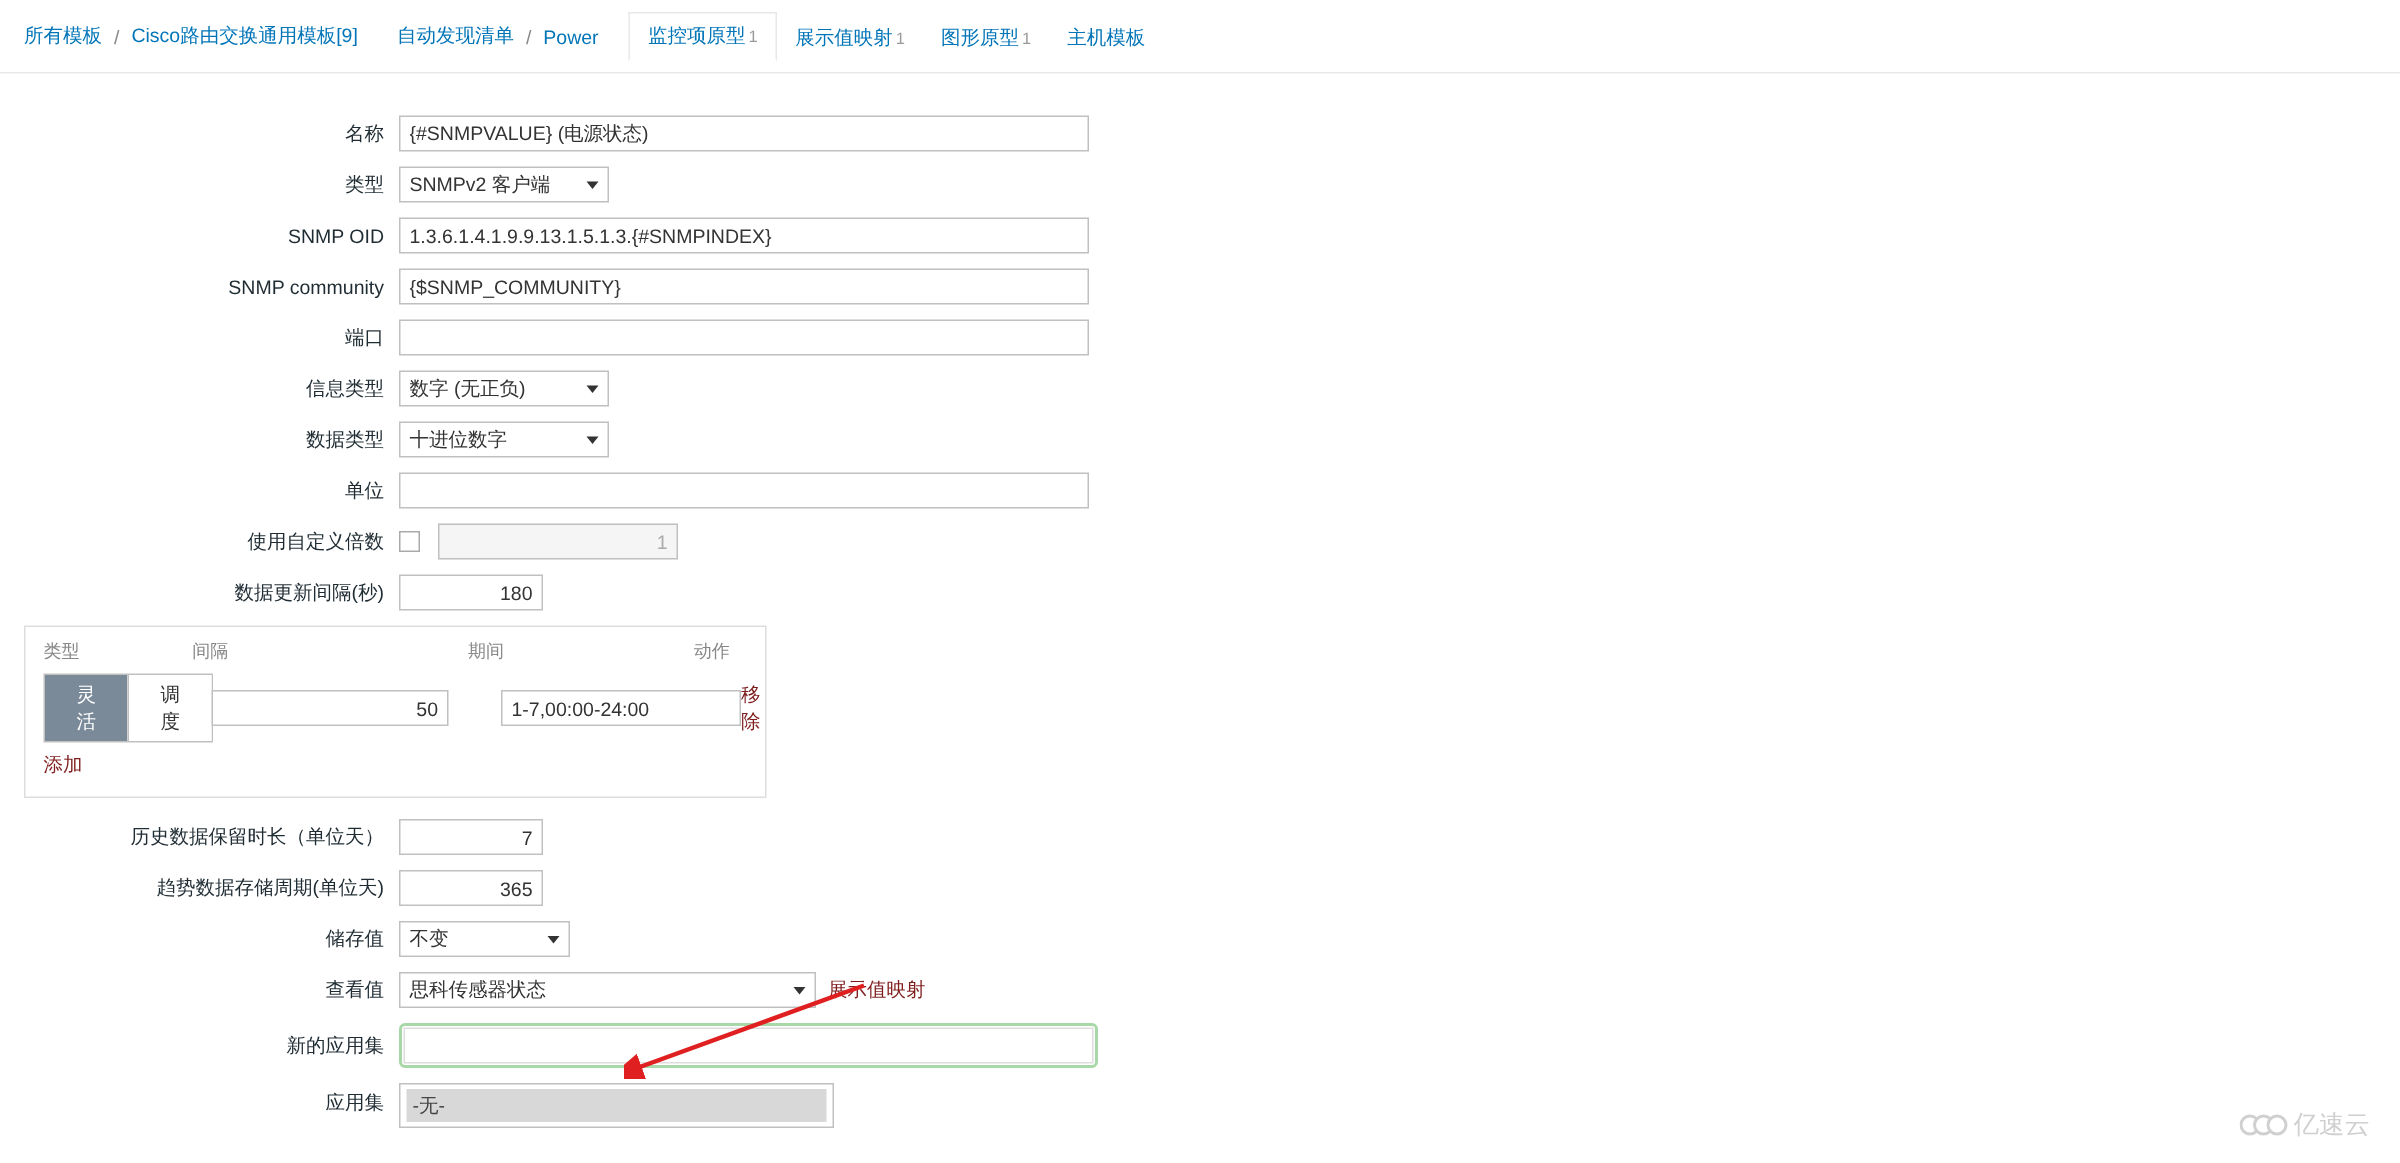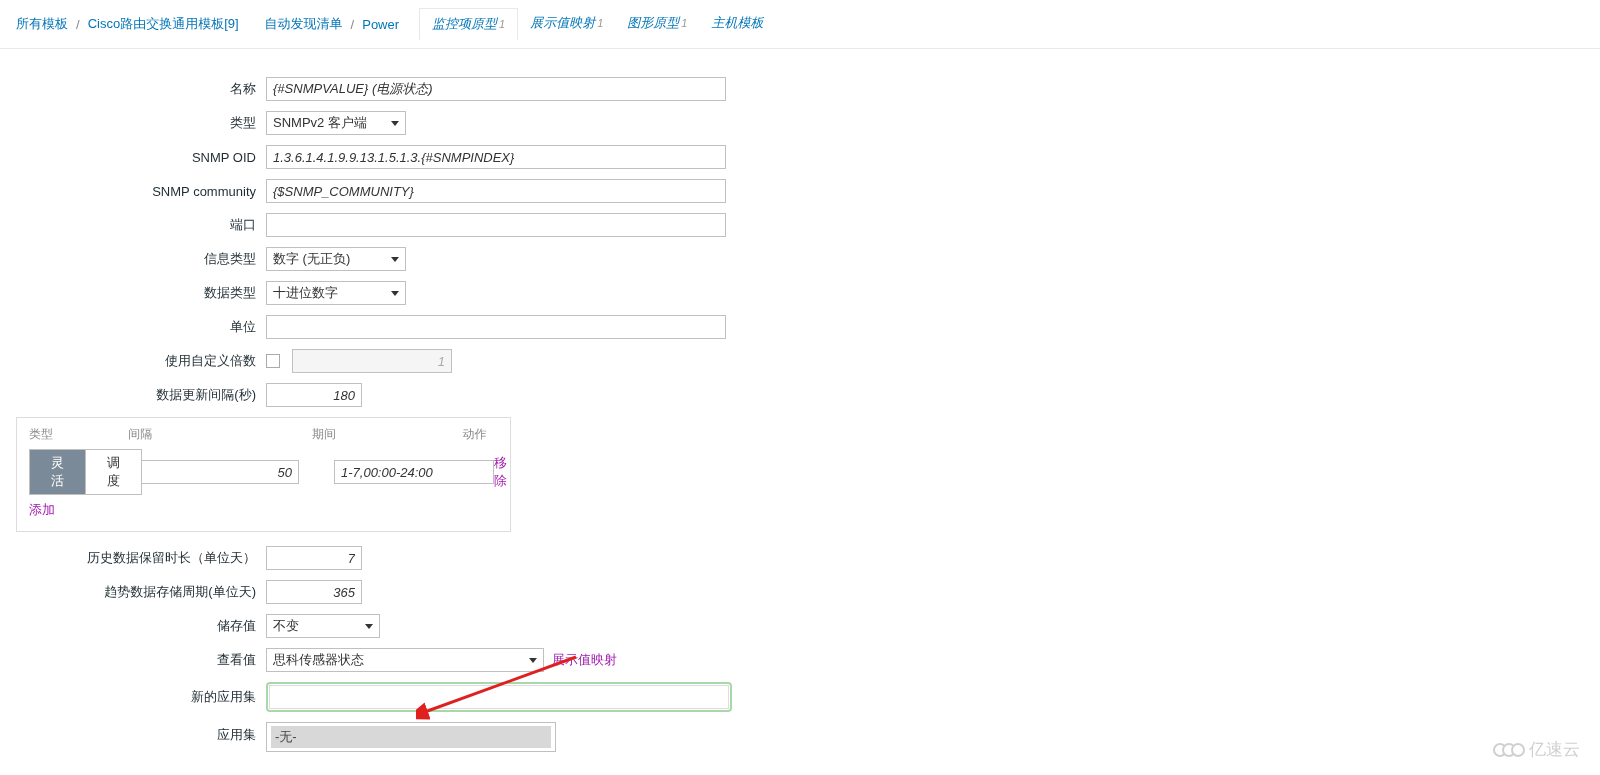--- a/index.html
+++ b/index.html
@@ -16,24 +16,23 @@
   padding: 8px 16px 8px 16px;
   border-bottom: 1px solid #e8e8e8;
   display: flex;
   align-items: center;
   gap: 8px;
 }
 .breadcrumb-bar .sep { color: #888; }
 
 .tabs-row {
   display: flex;
-  align-items: flex-start;
+  align-items: flex-end;
   margin-left: 12px;
   gap: 0;
-  font-style: italic;
 }
 .tab {
   padding: 6px 12px;
   color: #0275b8;
   cursor: pointer;
   font-size: 13px;
 }
 .tab.active {
   background: #fff;
   border: 1px solid #e8e8e8;
@@ -63,21 +62,20 @@
   align-items: center;
   gap: 8px;
 }
 input[type="text"] {
   border: 1px solid #c0c0c0;
   padding: 4px 6px;
   height: 24px;
   font-size: 13px;
   color: #333;
   background: #fff;
-  font-style: italic;
 }
 input[type="text"]:disabled {
   background: #f5f5f5;
   color: #aaa;
 }
 .input-wide { width: 460px; }
 .input-small { width: 96px; text-align: right; padding-right: 6px; }
 .input-num { width: 160px; text-align: right; padding-right: 6px; }
 .select {
   border: 1px solid #c0c0c0;
@@ -135,21 +133,21 @@
   cursor: pointer;
   background: #fff;
   color: #333;
 }
 .toggle-btn.active {
   background: #7b8a99;
   color: #fff;
 }
 .toggle-btn + .toggle-btn { border-left: 1px solid #c0c0c0; }
 
-.link-action { color: #a21caf; cursor: pointer; font-size: 13px; }
+.link-action { color: #7f1d1d; cursor: pointer; font-size: 13px; }
 
 .checkbox-placeholder {
   width: 14px; height: 14px;
   border: 1px solid #aaa;
   background: #fff;
   display: inline-block;
   margin-right: 4px;
 }
 
 .green-highlight {

